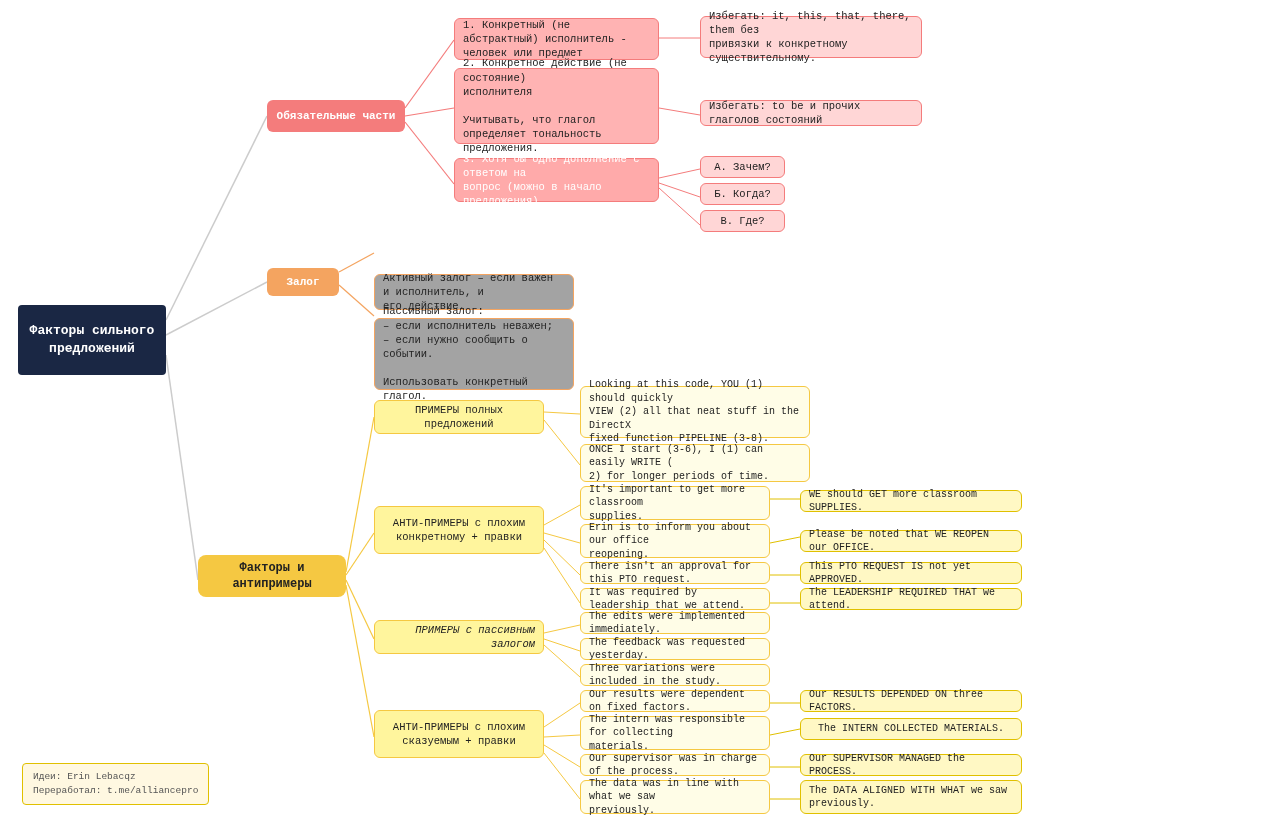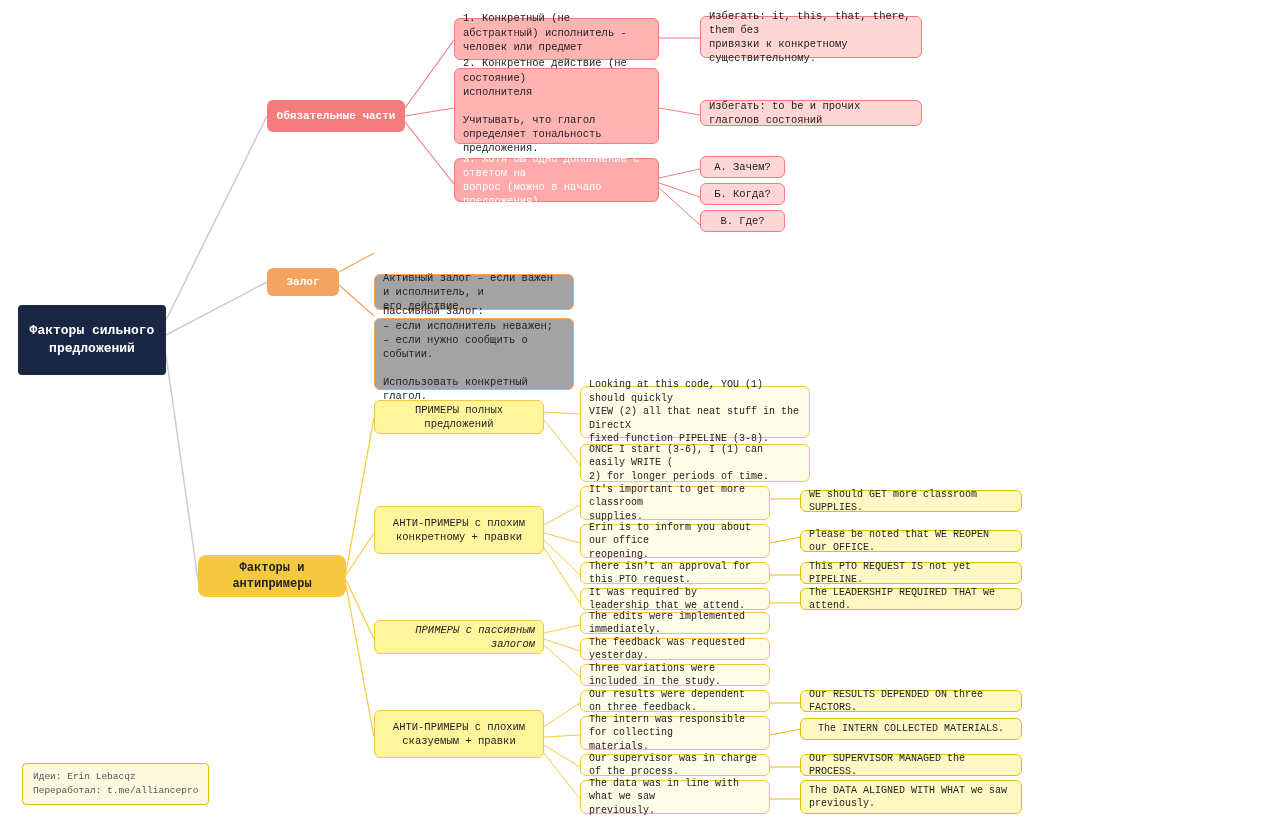--- a/index.html
+++ b/index.html
@@ -170,21 +170,21 @@
 
   <div class="node node-center" style="left:18px;top:305px;width:148px;height:70px;font-size:13px;">
     <span style="white-space:pre-line;text-align:center;">Факторы сильного
 предложений</span>
   </div>
 
   <div class="node node-red-main" style="left:267px;top:100px;width:138px;height:32px;">
     <span>Обязательные части</span>
   </div>
 
-  <div class="node node-red-light" style="left:454px;top:18px;width:205px;height:42px;align-items:flex-end;">
+  <div class="node node-red-light" style="left:454px;top:18px;width:205px;height:42px;">
     <span style="white-space:pre-line;">1. Конкретный (не абстрактный) исполнитель -
 человек или предмет</span>
   </div>
 
   <div class="node node-red-light" style="left:454px;top:68px;width:205px;height:76px;">
     <span style="white-space:pre-line;">2. Конкретное действие (не состояние)
 исполнителя
 
 Учитывать, что глагол определяет тональность
 предложения.</span>
@@ -266,21 +266,21 @@
 reopening.</span>
   </div>
   <div class="node node-yellow-correction" style="left:800px;top:530px;width:222px;height:22px;">
     <span>Please be noted that WE REOPEN our OFFICE.</span>
   </div>
 
   <div class="node node-yellow-leaf" style="left:580px;top:562px;width:190px;height:22px;">
     <span>There isn't an approval for this PTO request.</span>
   </div>
   <div class="node node-yellow-correction" style="left:800px;top:562px;width:222px;height:22px;">
-    <span>This PTO REQUEST IS not yet PIPELINE.</span>
+    <span>This PTO REQUEST IS not yet APPROVED.</span>
   </div>
 
   <div class="node node-yellow-leaf" style="left:580px;top:588px;width:190px;height:22px;">
     <span>It was required by leadership that we attend.</span>
   </div>
   <div class="node node-yellow-correction" style="left:800px;top:588px;width:222px;height:22px;">
     <span>The LEADERSHIP REQUIRED THAT we attend.</span>
   </div>
 
   <div class="node node-yellow-sub" style="left:374px;top:620px;width:170px;height:34px;">
@@ -295,21 +295,21 @@
   </div>
   <div class="node node-yellow-leaf" style="left:580px;top:664px;width:190px;height:22px;">
     <span>Three variations were included in the study.</span>
   </div>
 
   <div class="node node-yellow-sub" style="left:374px;top:710px;width:170px;height:48px;">
     <span style="text-align:center;white-space:pre-line;">АНТИ-ПРИМЕРЫ с плохим сказуемым + правки</span>
   </div>
 
   <div class="node node-yellow-leaf" style="left:580px;top:690px;width:190px;height:22px;">
-    <span>Our results were dependent on three feedback.</span>
+    <span>Our results were dependent on fixed factors.</span>
   </div>
   <div class="node node-yellow-correction" style="left:800px;top:690px;width:222px;height:22px;">
     <span>Our RESULTS DEPENDED ON three FACTORS.</span>
   </div>
 
   <div class="node node-yellow-leaf" style="left:580px;top:716px;width:190px;height:34px;">
     <span style="white-space:pre-line;">The intern was responsible for collecting
 materials.</span>
   </div>
   <div class="node node-yellow-correction" style="left:800px;top:718px;width:222px;height:22px;">

